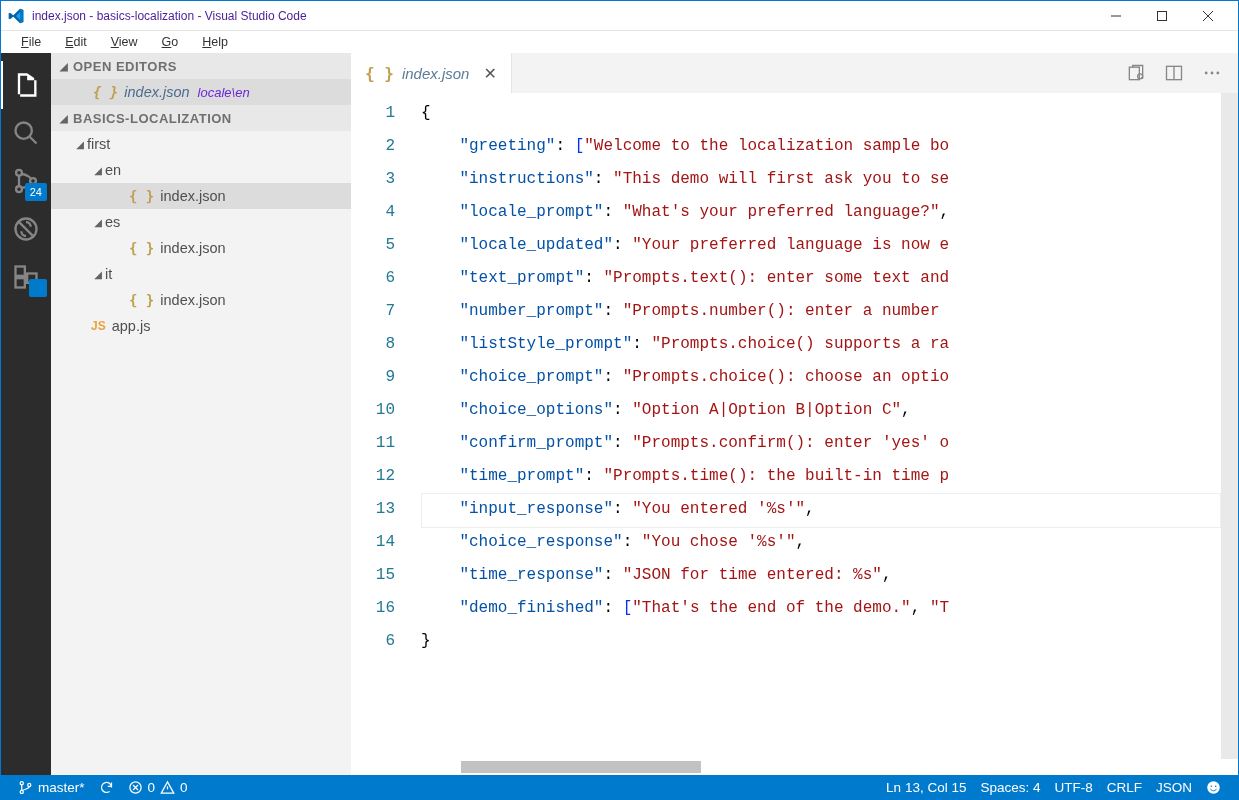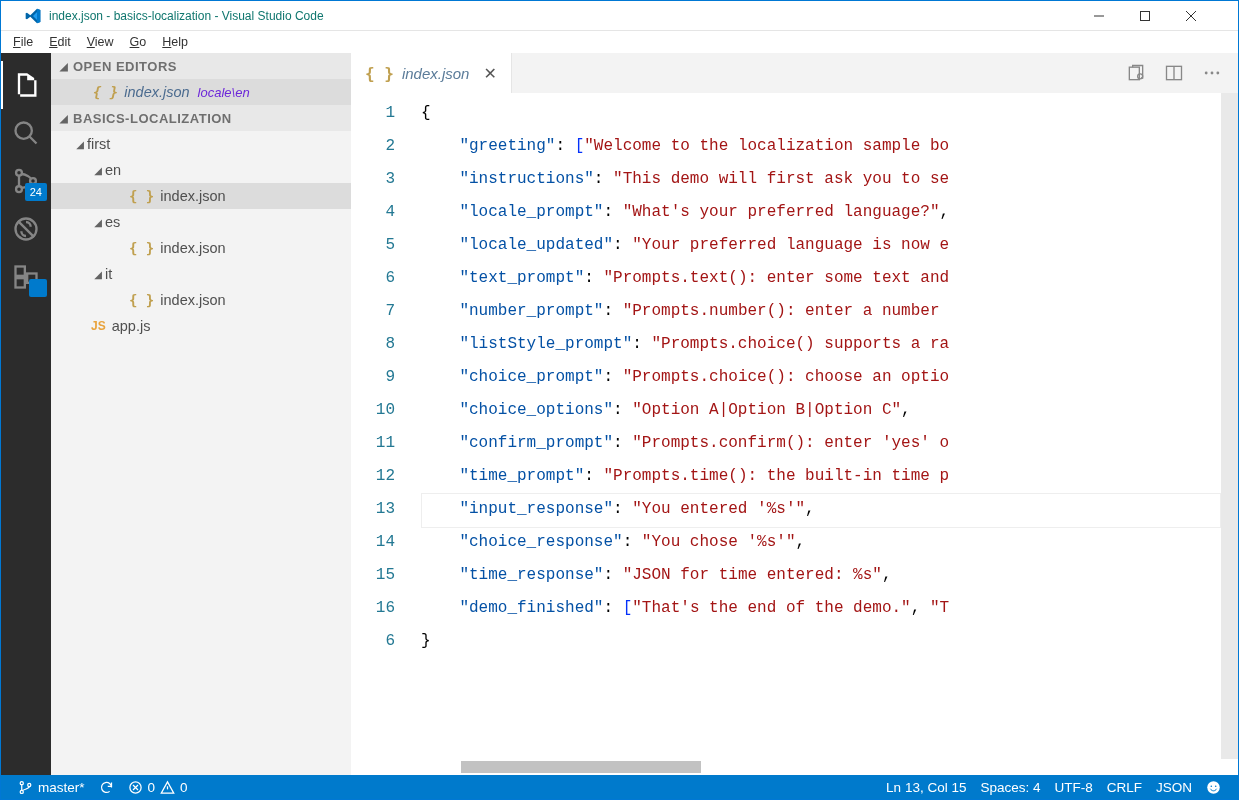--- a/index.html
+++ b/index.html
@@ -14,43 +14,43 @@
   flex-direction: column;
   border: 1px solid #0078d4;
 }
 
 
 .titlebar {
   height: 30px;
   background: #fff;
   display: flex;
   align-items: center;
-  padding: 0 24px;
+  padding: 0 7px;
   font-size: 12px;
-  color: #0f766e;
+  color: #4c1d95;
   border-bottom: 1px solid #e5e5e5;
 }
 .titlebar .vscode-logo {
   width: 16px; height: 16px; margin-right: 8px;
 }
 .titlebar .title { flex: 1; }
 .titlebar .win-controls { display: flex; gap: 0; }
 .titlebar .win-btn { width: 46px; height: 30px; display: flex; align-items: center; justify-content: center; cursor: pointer; }
 
 
 .menubar {
   height: 22px;
   background: #fff;
   display: flex;
   align-items: center;
   padding: 0 4px;
   font-size: 12.5px;
   color: #333;
 }
-.menubar .menu-item { padding: 2px 8px; cursor: pointer; }
+.menubar .menu-item { padding: 2px 8px; cursor: pointer; margin-left: 8px; }
 .menubar .menu-item u { text-decoration: underline; }
 
 
 .main { flex: 1; display: flex; min-height: 0; }
 
 
 .activitybar {
   width: 50px;
   background: #2c2c2c;
   display: flex;

